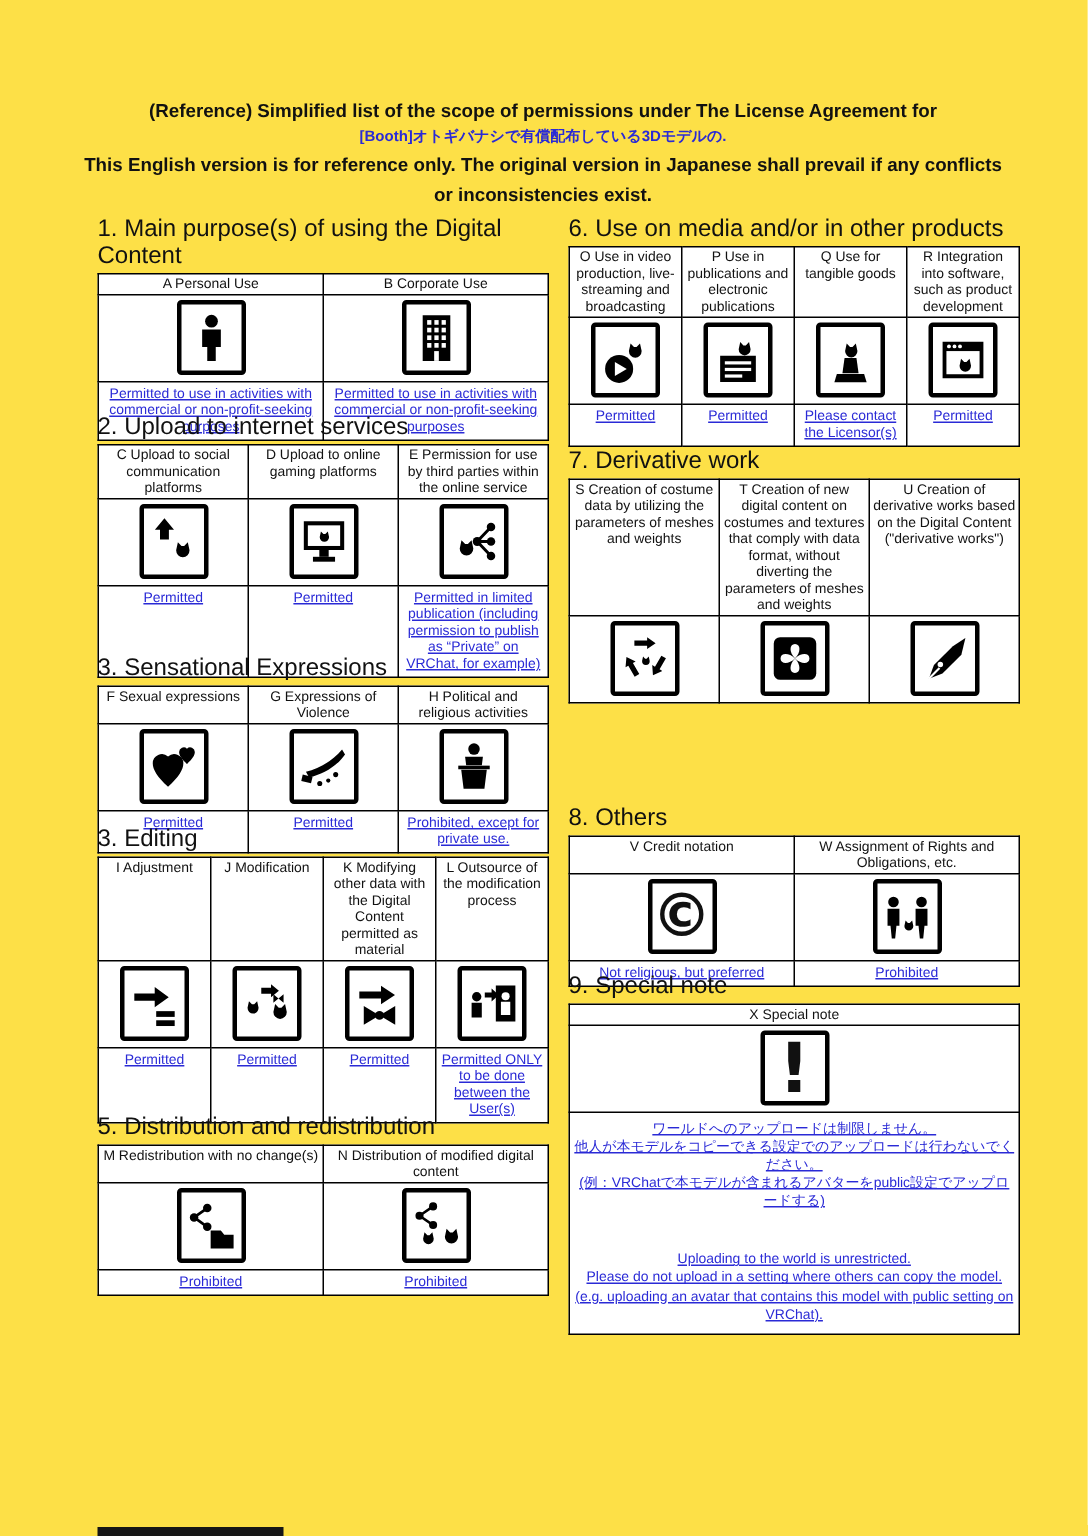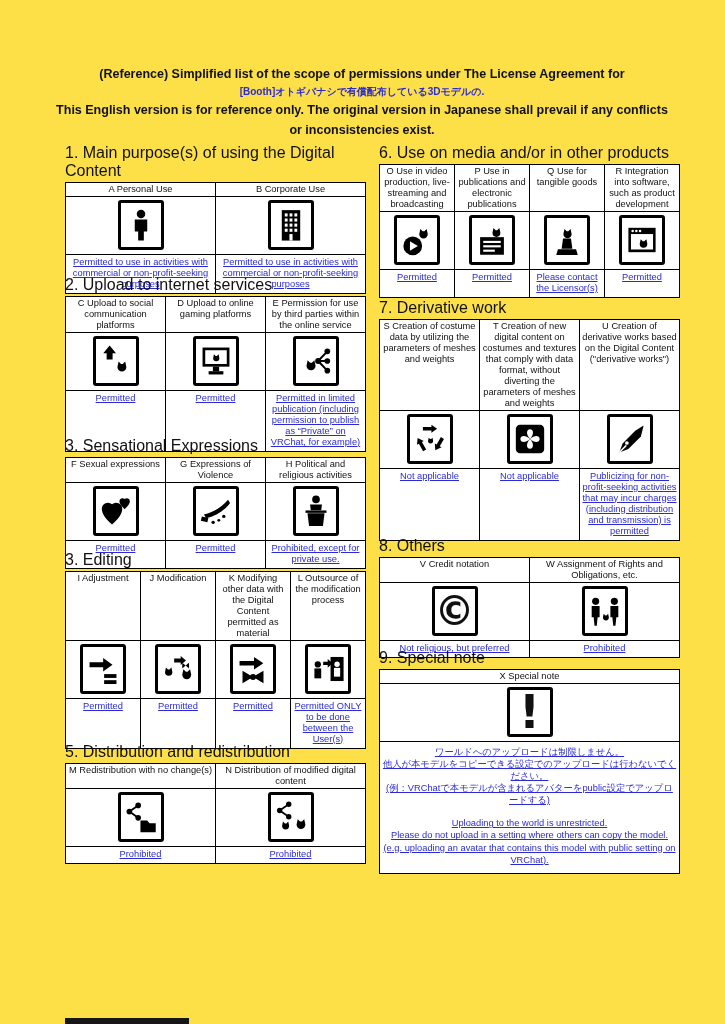--- a/index.html
+++ b/index.html
@@ -22,21 +22,21 @@
   .status { color:var(--accent,#2a2ad6); text-decoration:underline; }
 
   .ibox { display:inline-flex; align-items:center; justify-content:center;
     width:46px; height:50px; border:3px solid #000; border-radius:3px; background:#fff; }
   .ibox svg { width:34px; height:36px; fill:#000; }
   .tglyph { font-size:40px; font-weight:bold; line-height:1; font-family:"DejaVu Sans",sans-serif; }
   .tglyph.big { font-size:46px; }
 
   .note { color:var(--accent,#2a2ad6); text-decoration:underline; white-space:pre-line;
     font-size:9.3px; line-height:1.3; }
-  .note.en { margin-top:11px; margin-bottom:4px; }
+  .note.en { margin-top:27px; margin-bottom:4px; }
   .note.jp { margin-top:2px; }
 
   .footer-mark { position:absolute; left:65px; bottom:0; width:124px; height:6px; background:#161616; }
 </style>
 </head>
 <body>
 
 <div class="page">
 
   <header class="doc-title">
@@ -383,25 +383,20 @@
                 </svg>
               </span></td>
         <td><span class="ibox">
                 <svg viewBox="0 0 24 24">
                   <path d="M21.6 2.4l-1.9 7.8-8.9 8.9-6.4 2.4 2.4-6.4 8.9-8.9z"></path>
                   <circle cx="9.8" cy="14.8" r="1.3" fill="#fff"></circle>
                   <path d="M4.4 21.5l5-5" stroke="#fff" stroke-width="1" fill="none"></path>
                 </svg>
               </span></td>
       </tr>
-      <tr class="srow">
-        <td><span class="status">Not applicable</span></td>
-        <td><span class="status">Not applicable</span></td>
-        <td><span class="status">Publicizing for non-profit-seeking activities that may incur charges (including distribution and transmission) is permitted</span></td>
-      </tr>
     </tbody>
       </table>
   </section>
 
   <section class="sec" style="top:537px;left:379px">
     <div class="sec-title">8. Others</div>
     <table class="grid">
         <tbody>
       <tr class="hrow">
         <td>V Credit notation</td>

